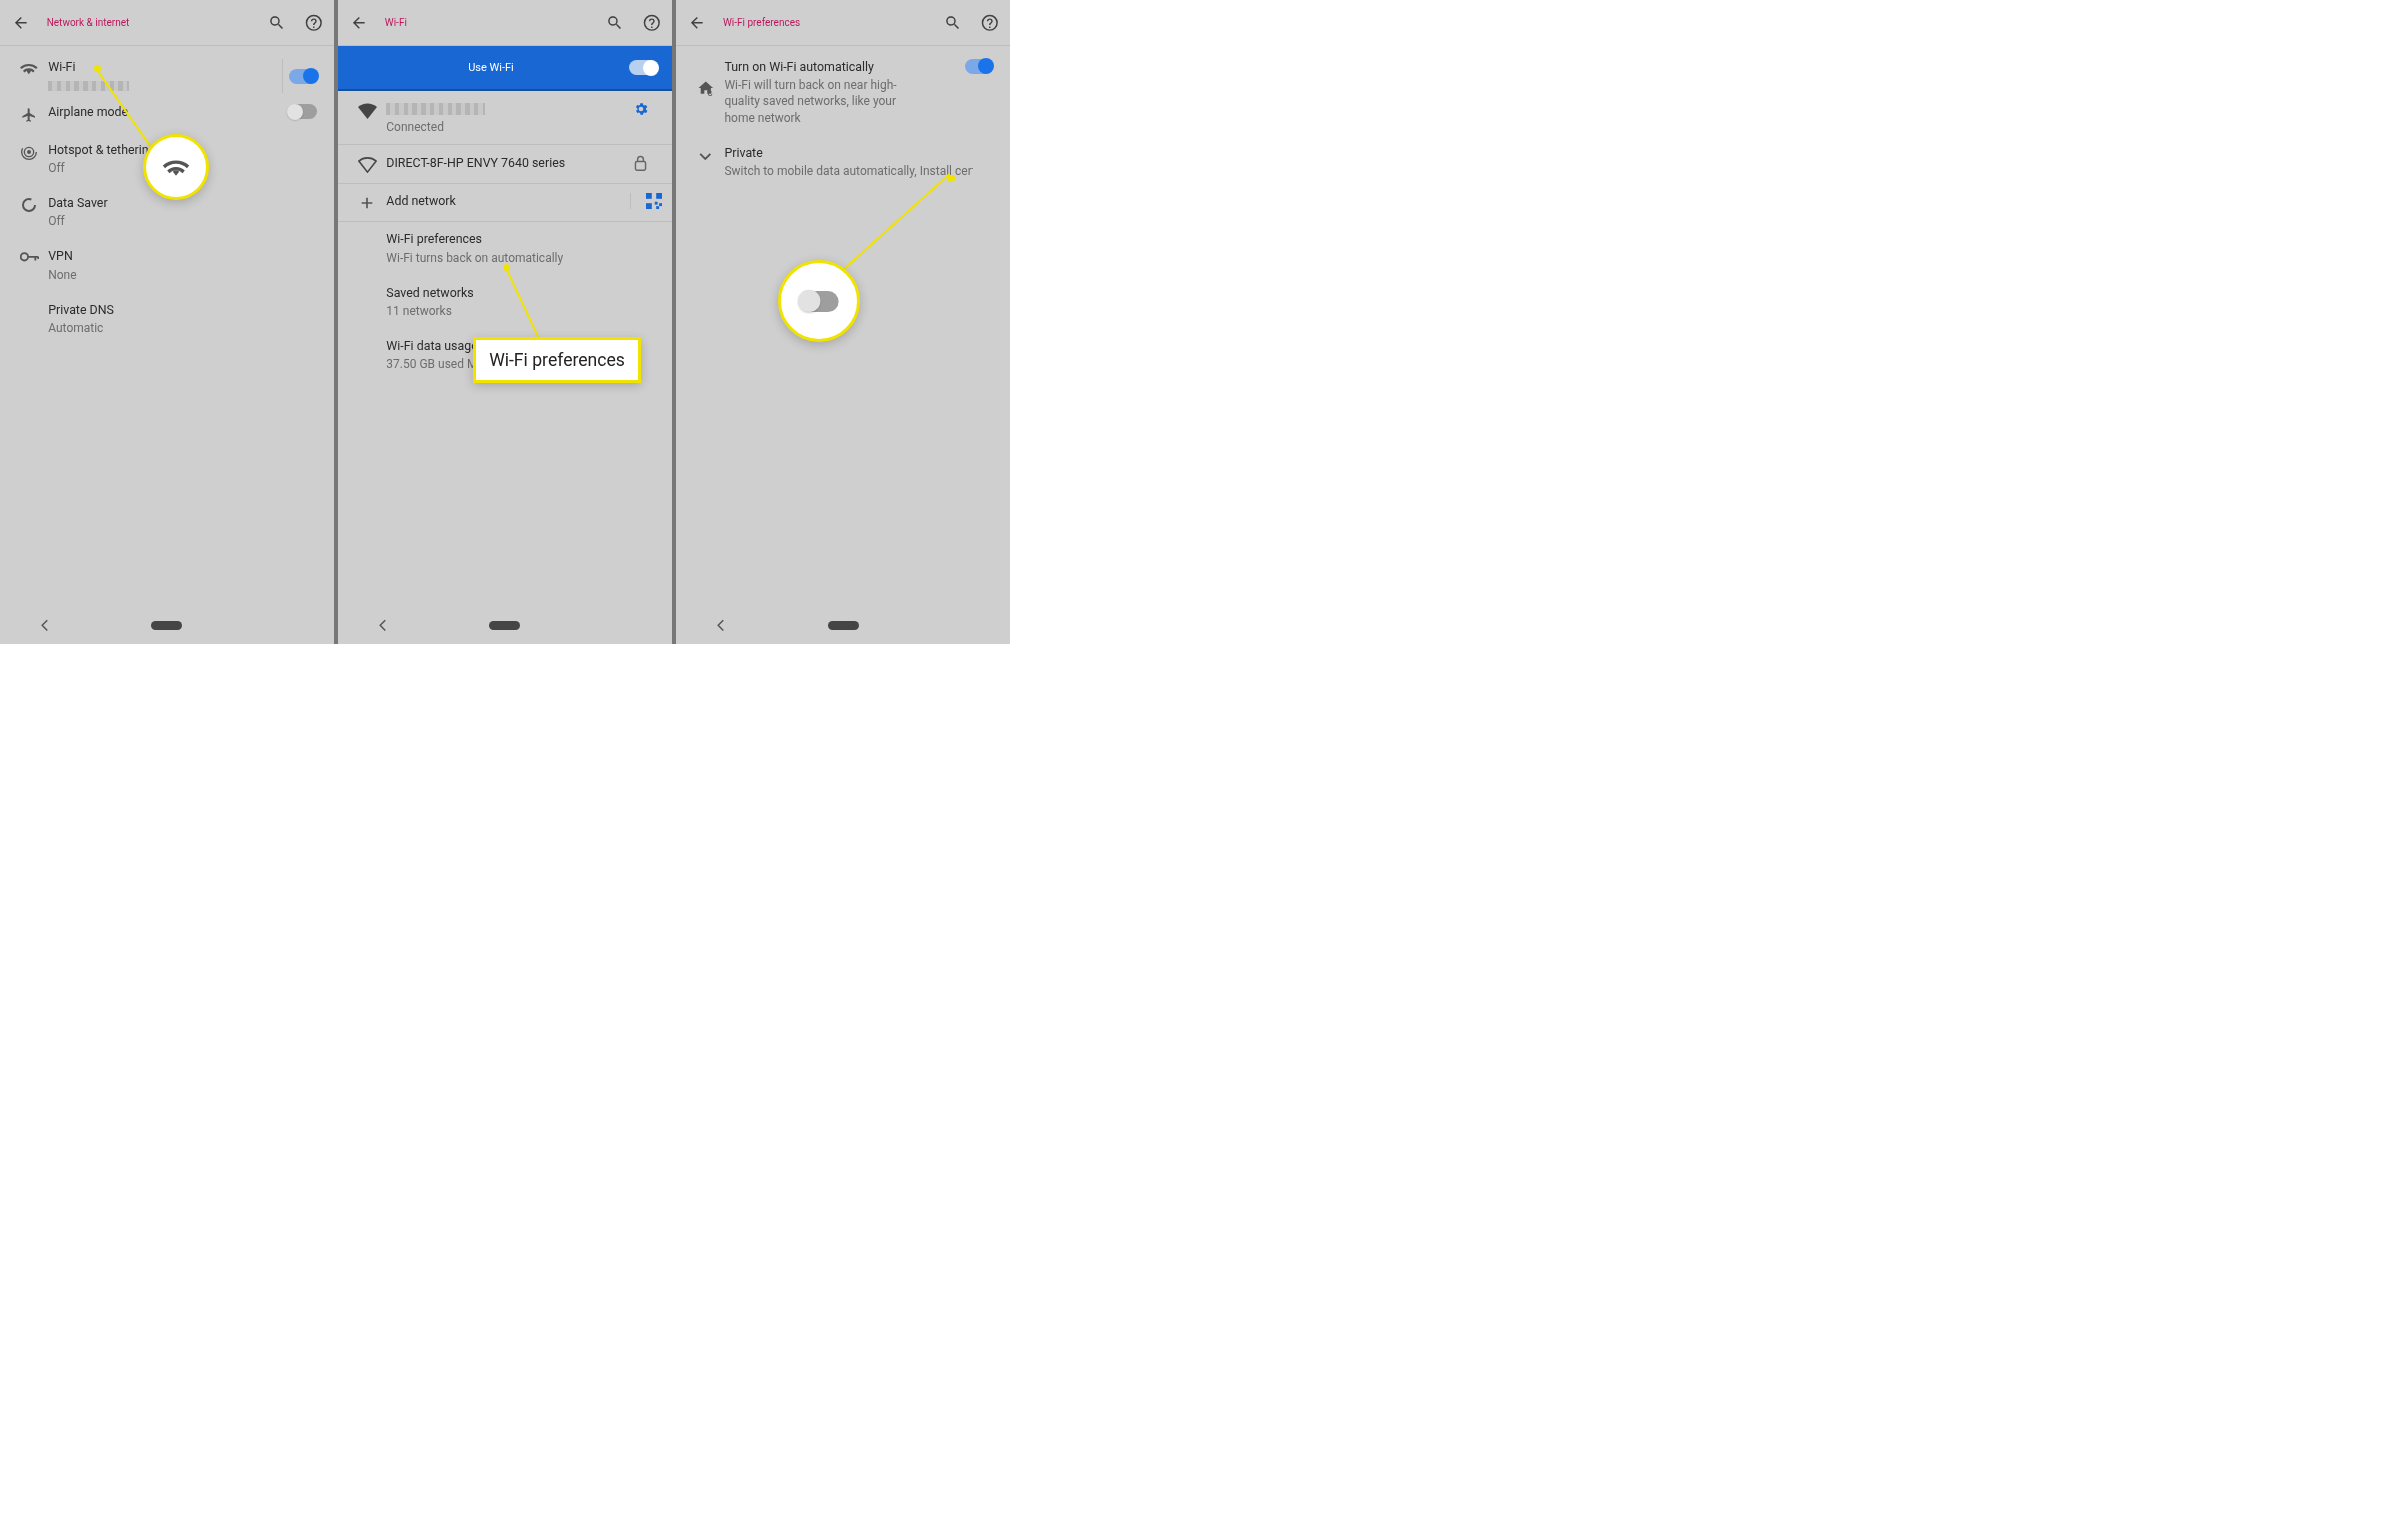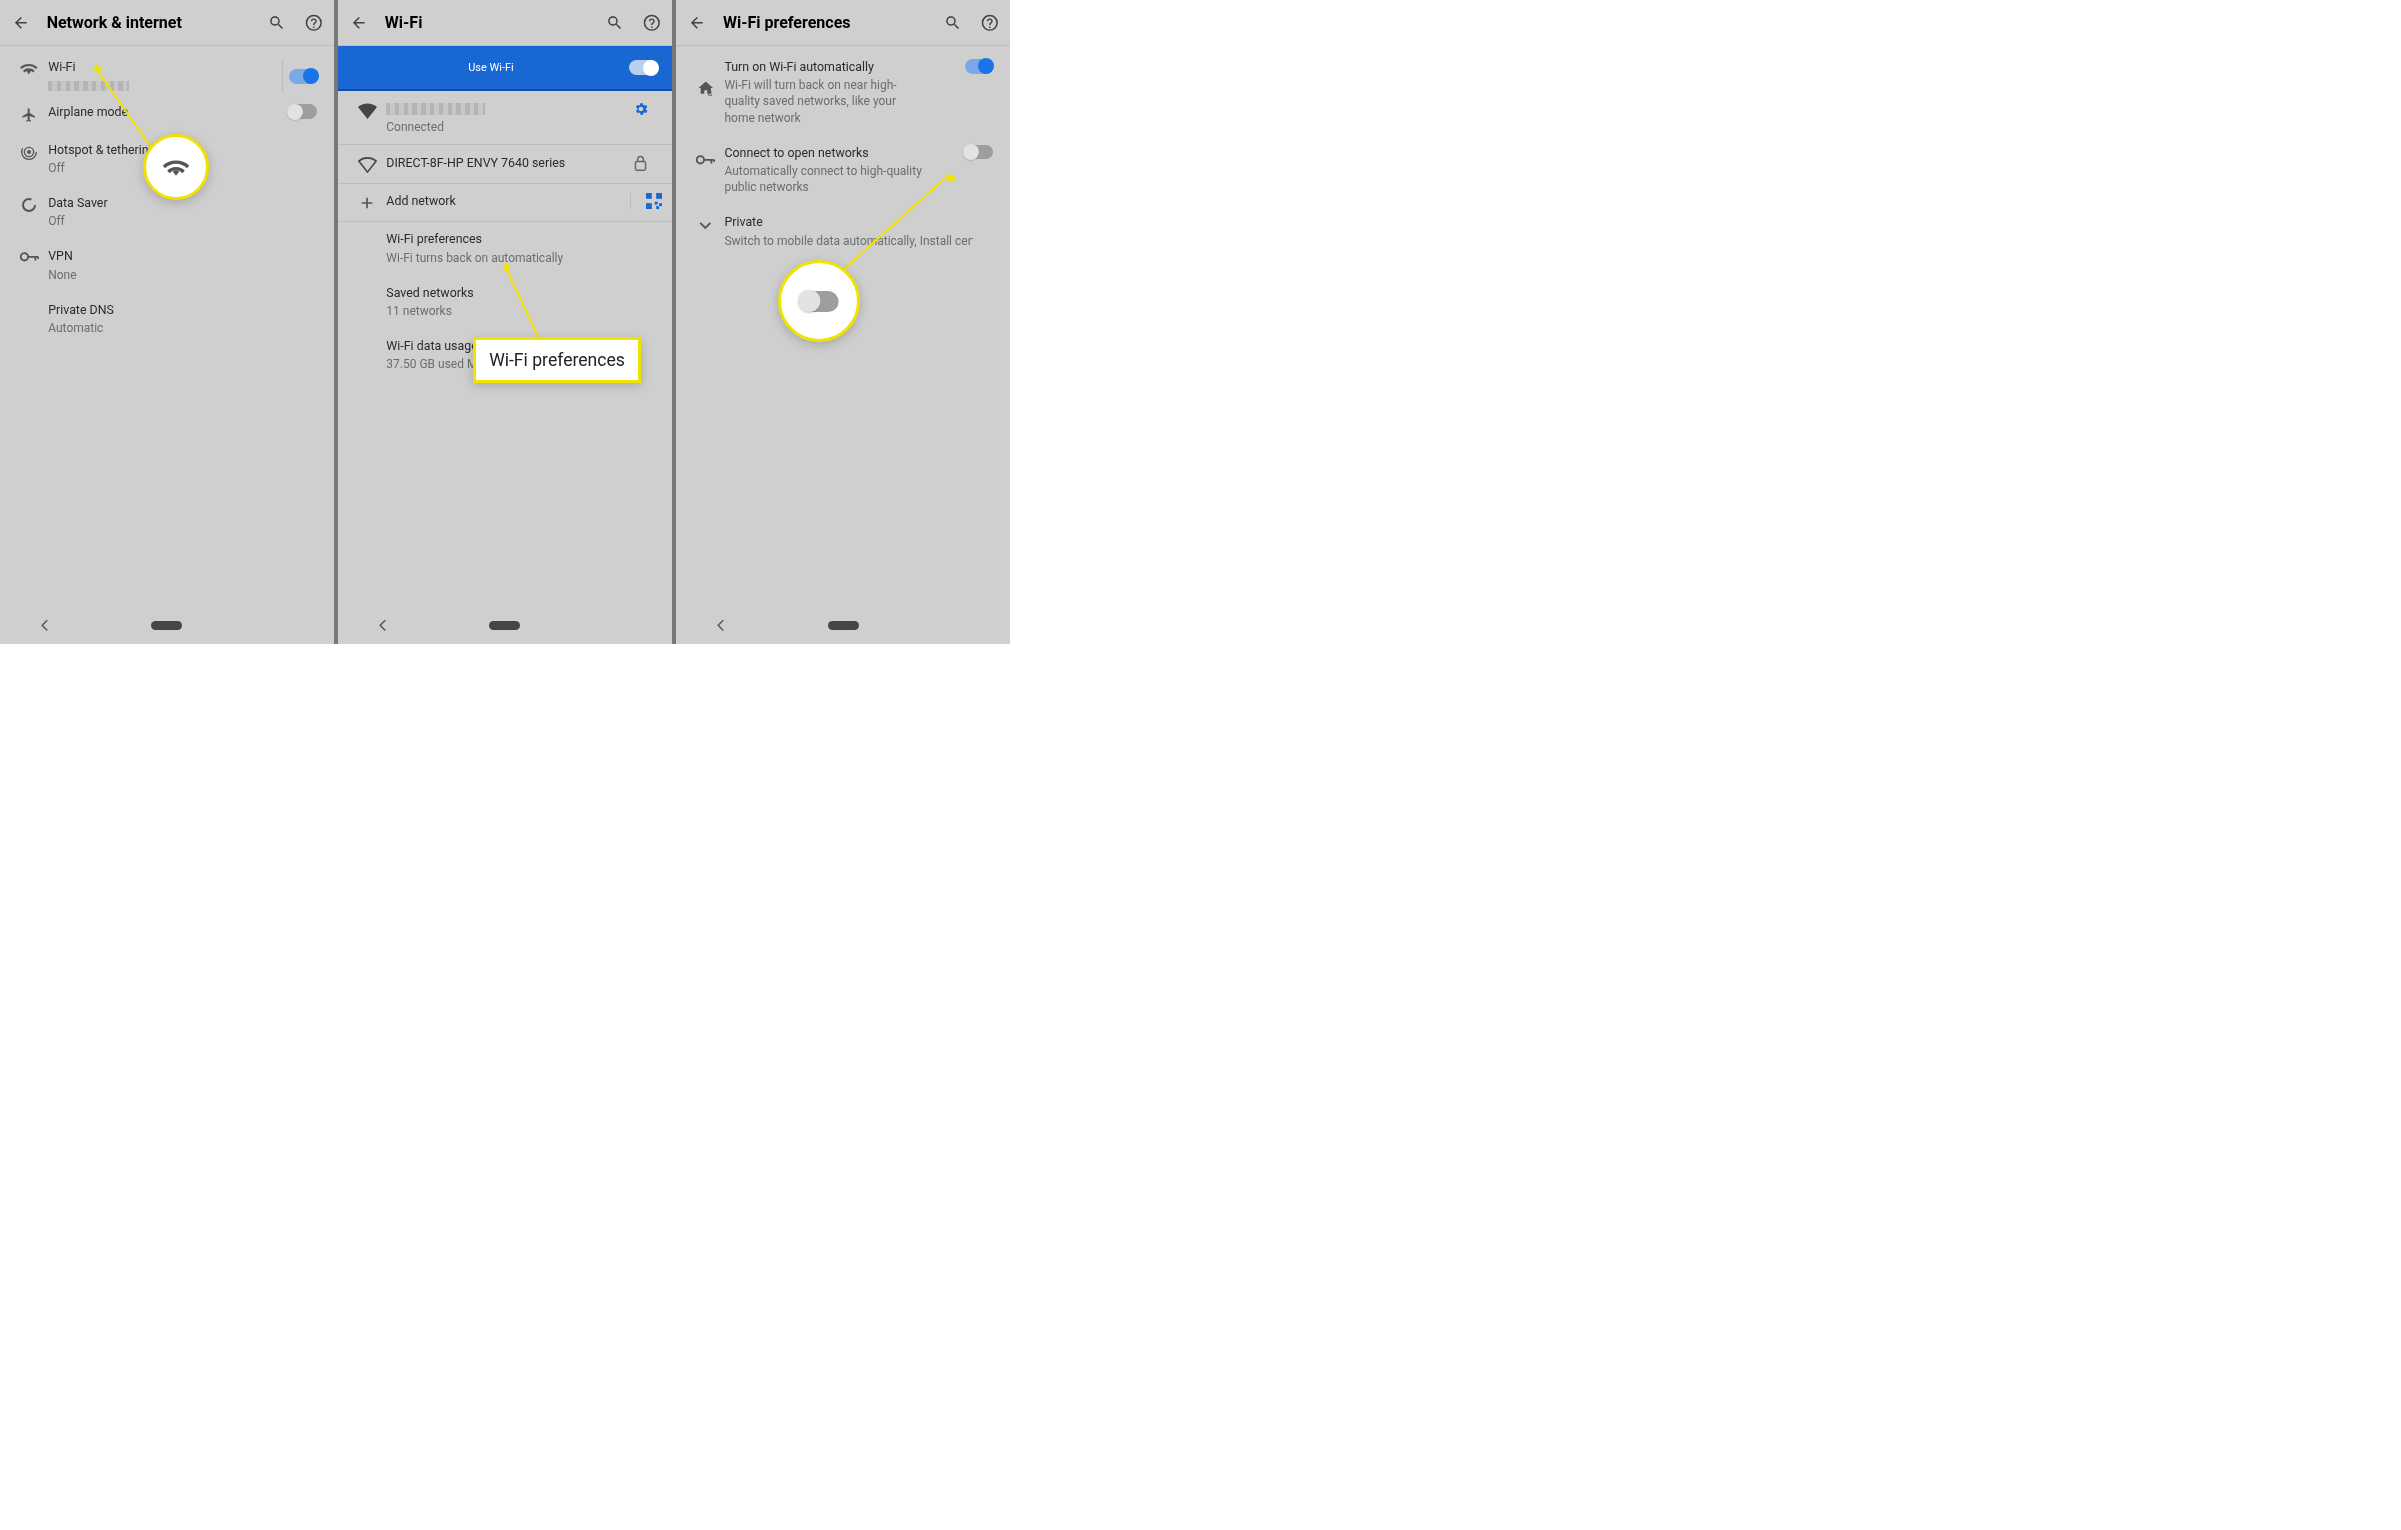--- a/index.html
+++ b/index.html
@@ -2,21 +2,21 @@
 <html style="font-size:11.7px"><head>
 <meta charset="utf-8">
 <style>
   * { box-sizing: border-box; margin: 0; padding: 0; }
   body { font-family: Roboto, "Segoe UI", Arial, sans-serif; background: #fff; }
   .canvas { width: 1010px; height: 644px; display: flex; position: relative; }
   .panel { flex: 1; background: #cfcfcf; display: flex; flex-direction: column; position: relative; overflow: hidden; }
   .divider { width: 4.4px; background: #777; }
   .appbar { height: 46px; display: flex; align-items: center; padding: 0 10.2px; border-bottom: 0.7px solid #bdbdbd; }
   .appbar .back { width: 20.5px; height: 20.5px; color: #404040; display:flex;align-items:center;justify-content:center;cursor:pointer;}
-  .appbar .title { font-size: 16px; font-weight: 700; color: #000000; margin-left: 16px; flex: 1; }
+  .appbar .title { font-size: 10px; font-weight: 400; color: #be185d; margin-left: 16px; flex: 1; }
   .appbar .act { width: 20.5px; height: 20.5px; margin-left: 16px; color:#404040; display:flex;align-items:center;justify-content:center;cursor:pointer;}
   .content { flex: 1; overflow: hidden; }
 
   .item { display: flex; padding: 9.5px 10.2px 9.5px 10.2px; align-items: flex-start; }
   .item.bordered { border-bottom: 0.7px solid #bdbdbd; }
   .ico { width: 38px; flex-shrink:0; display:flex; justify-content:center; padding-top:2.2px; color:#444;}
   .txt { flex: 1; }
   .ttl { font-size: 12.4px; color: #2b2b2b; line-height:1.35;}
   .sub { font-size: 12px; color: #6d6d6d; margin-top:1.5px; line-height:1.35;}
   .trail { width: 42px; display:flex; align-items:center; justify-content:center;}
@@ -316,35 +316,20 @@
           </div>
         <div class="txt">
             <div class="ttl">Turn on Wi-Fi automatically</div>
             <div class="sub" style="max-width:198px;">Wi-Fi will turn back on near high-quality saved networks, like your home network</div>
           </div>
         <div class="trail">
             <span class="switch on"></span>
           </div>
       </div>
       <div class="item">
-        <div class="ico" style="padding-top:8.8px;">
-            <svg width="19" height="11.7" viewBox="0 0 26 16">
-              <circle cx="6" cy="8" r="5" fill="none" stroke="#555" stroke-width="2.5"></circle>
-              <path stroke="#555" stroke-width="2.5" d="M11 8h14M21 8v5M25 8v3"></path>
-            </svg>
-          </div>
-        <div class="txt">
-            <div class="ttl">Connect to open networks</div>
-            <div class="sub" style="max-width:205px;">Automatically connect to high-quality public networks</div>
-          </div>
-        <div class="trail">
-            <span class="switch off"></span>
-          </div>
-      </div>
-      <div class="item">
         <div class="ico" style="padding-top:5.9px;">
             <svg width="14.6" height="10.2" viewBox="0 0 20 14">
               <path stroke="#555" stroke-width="2.5" fill="none" d="M3 4l7 7 7-7"></path>
             </svg>
           </div>
         <div class="txt">
             <div class="ttl">Private</div>
             <div class="sub" style="max-width:249px;white-space:nowrap;overflow:hidden;">Switch to mobile data automatically, Install cert..</div>
           </div>
       </div>

